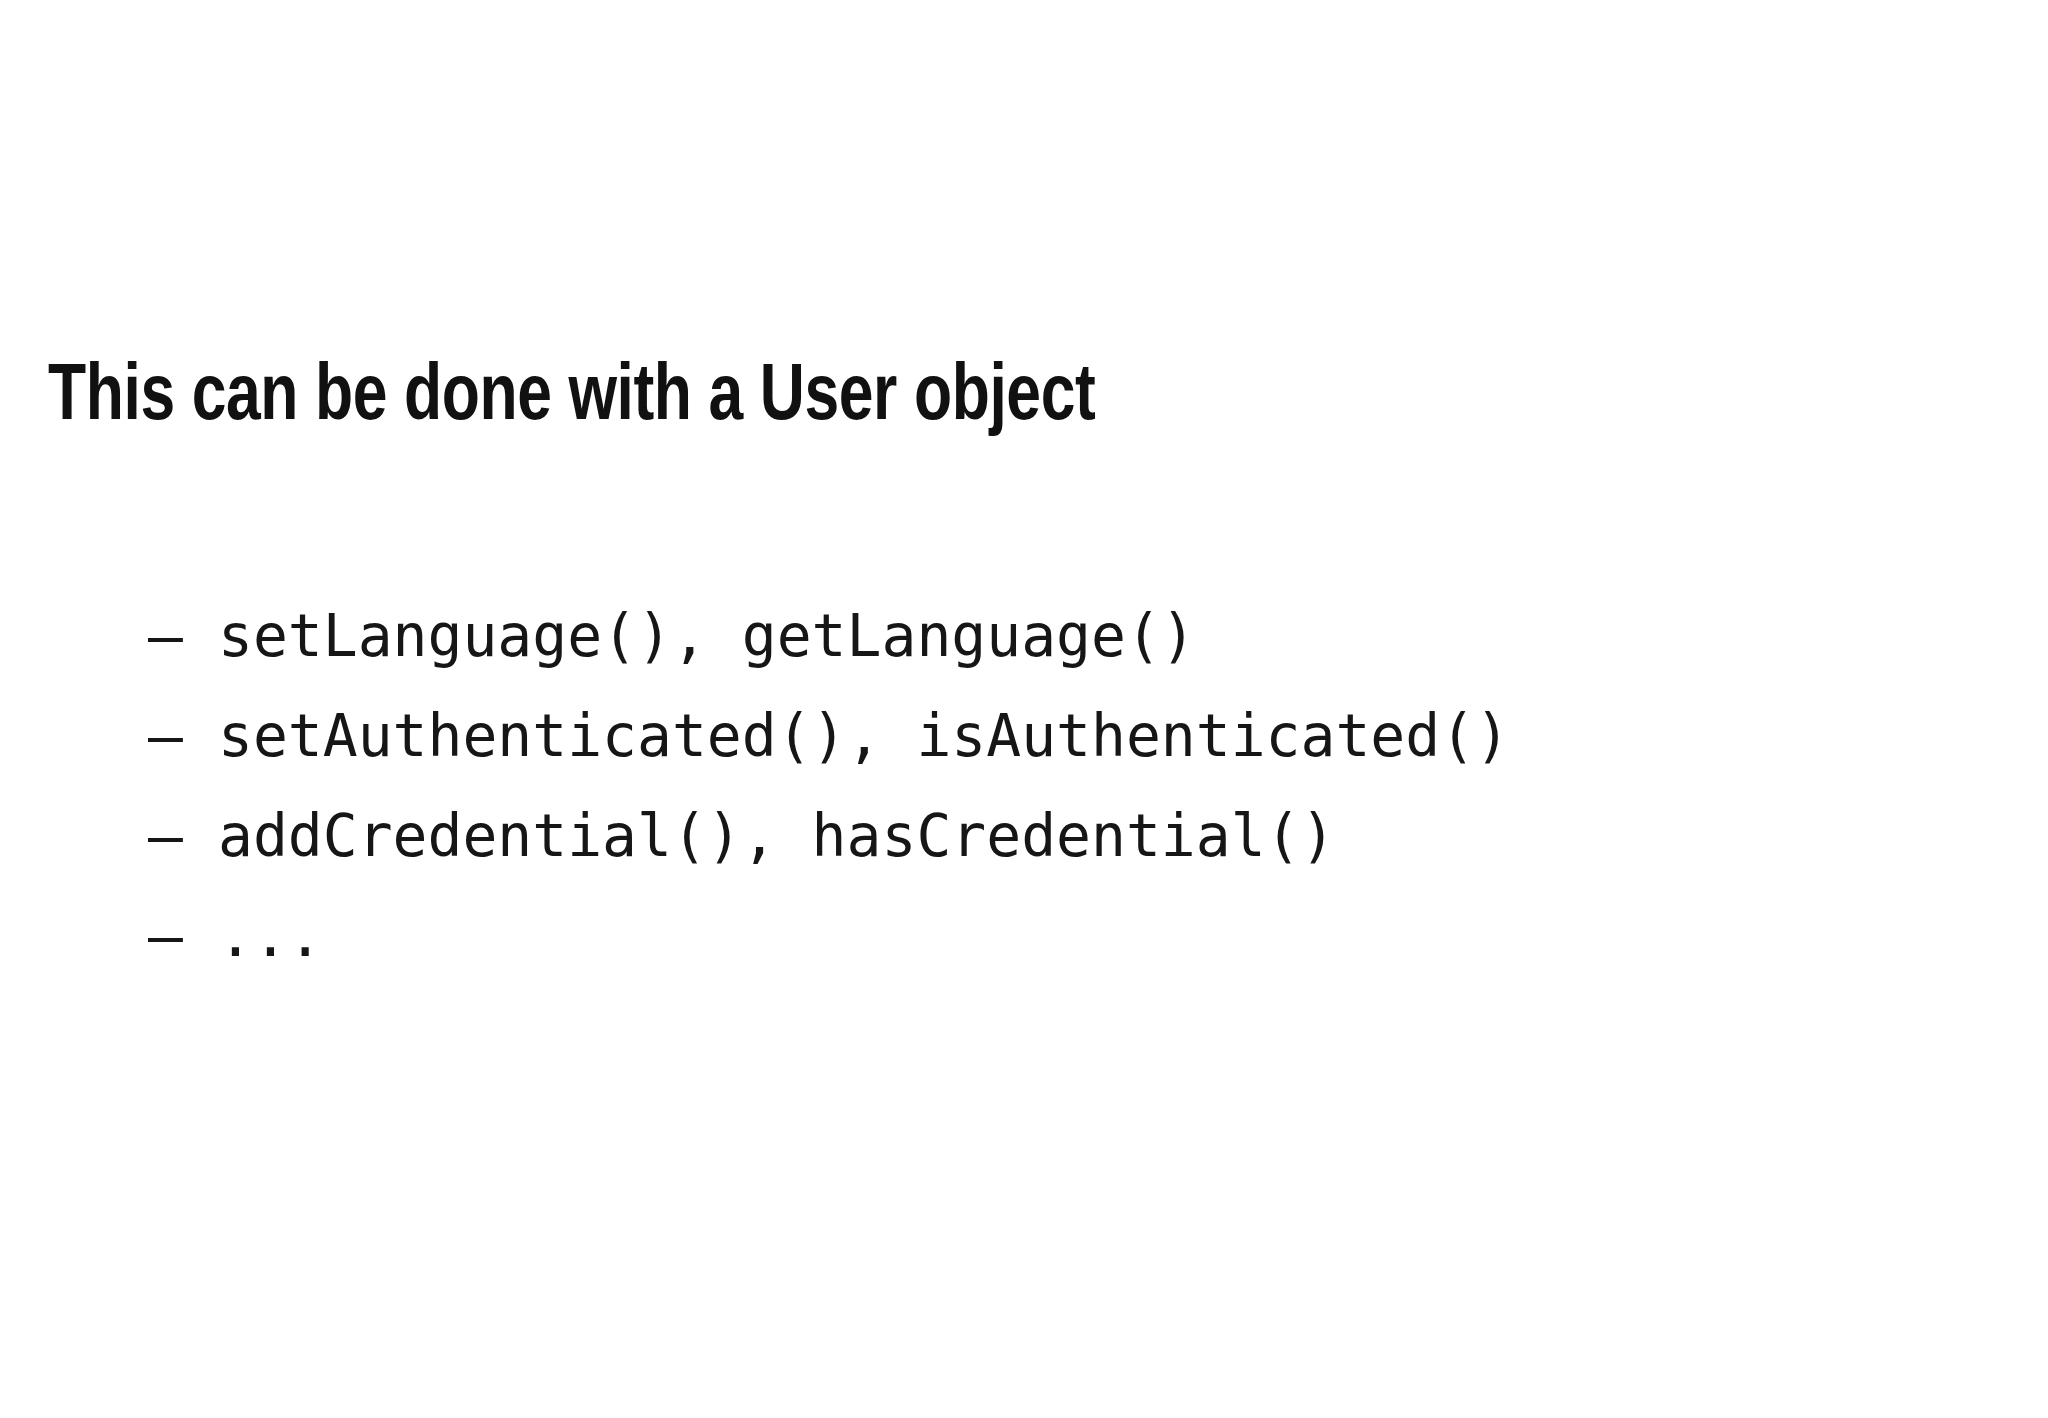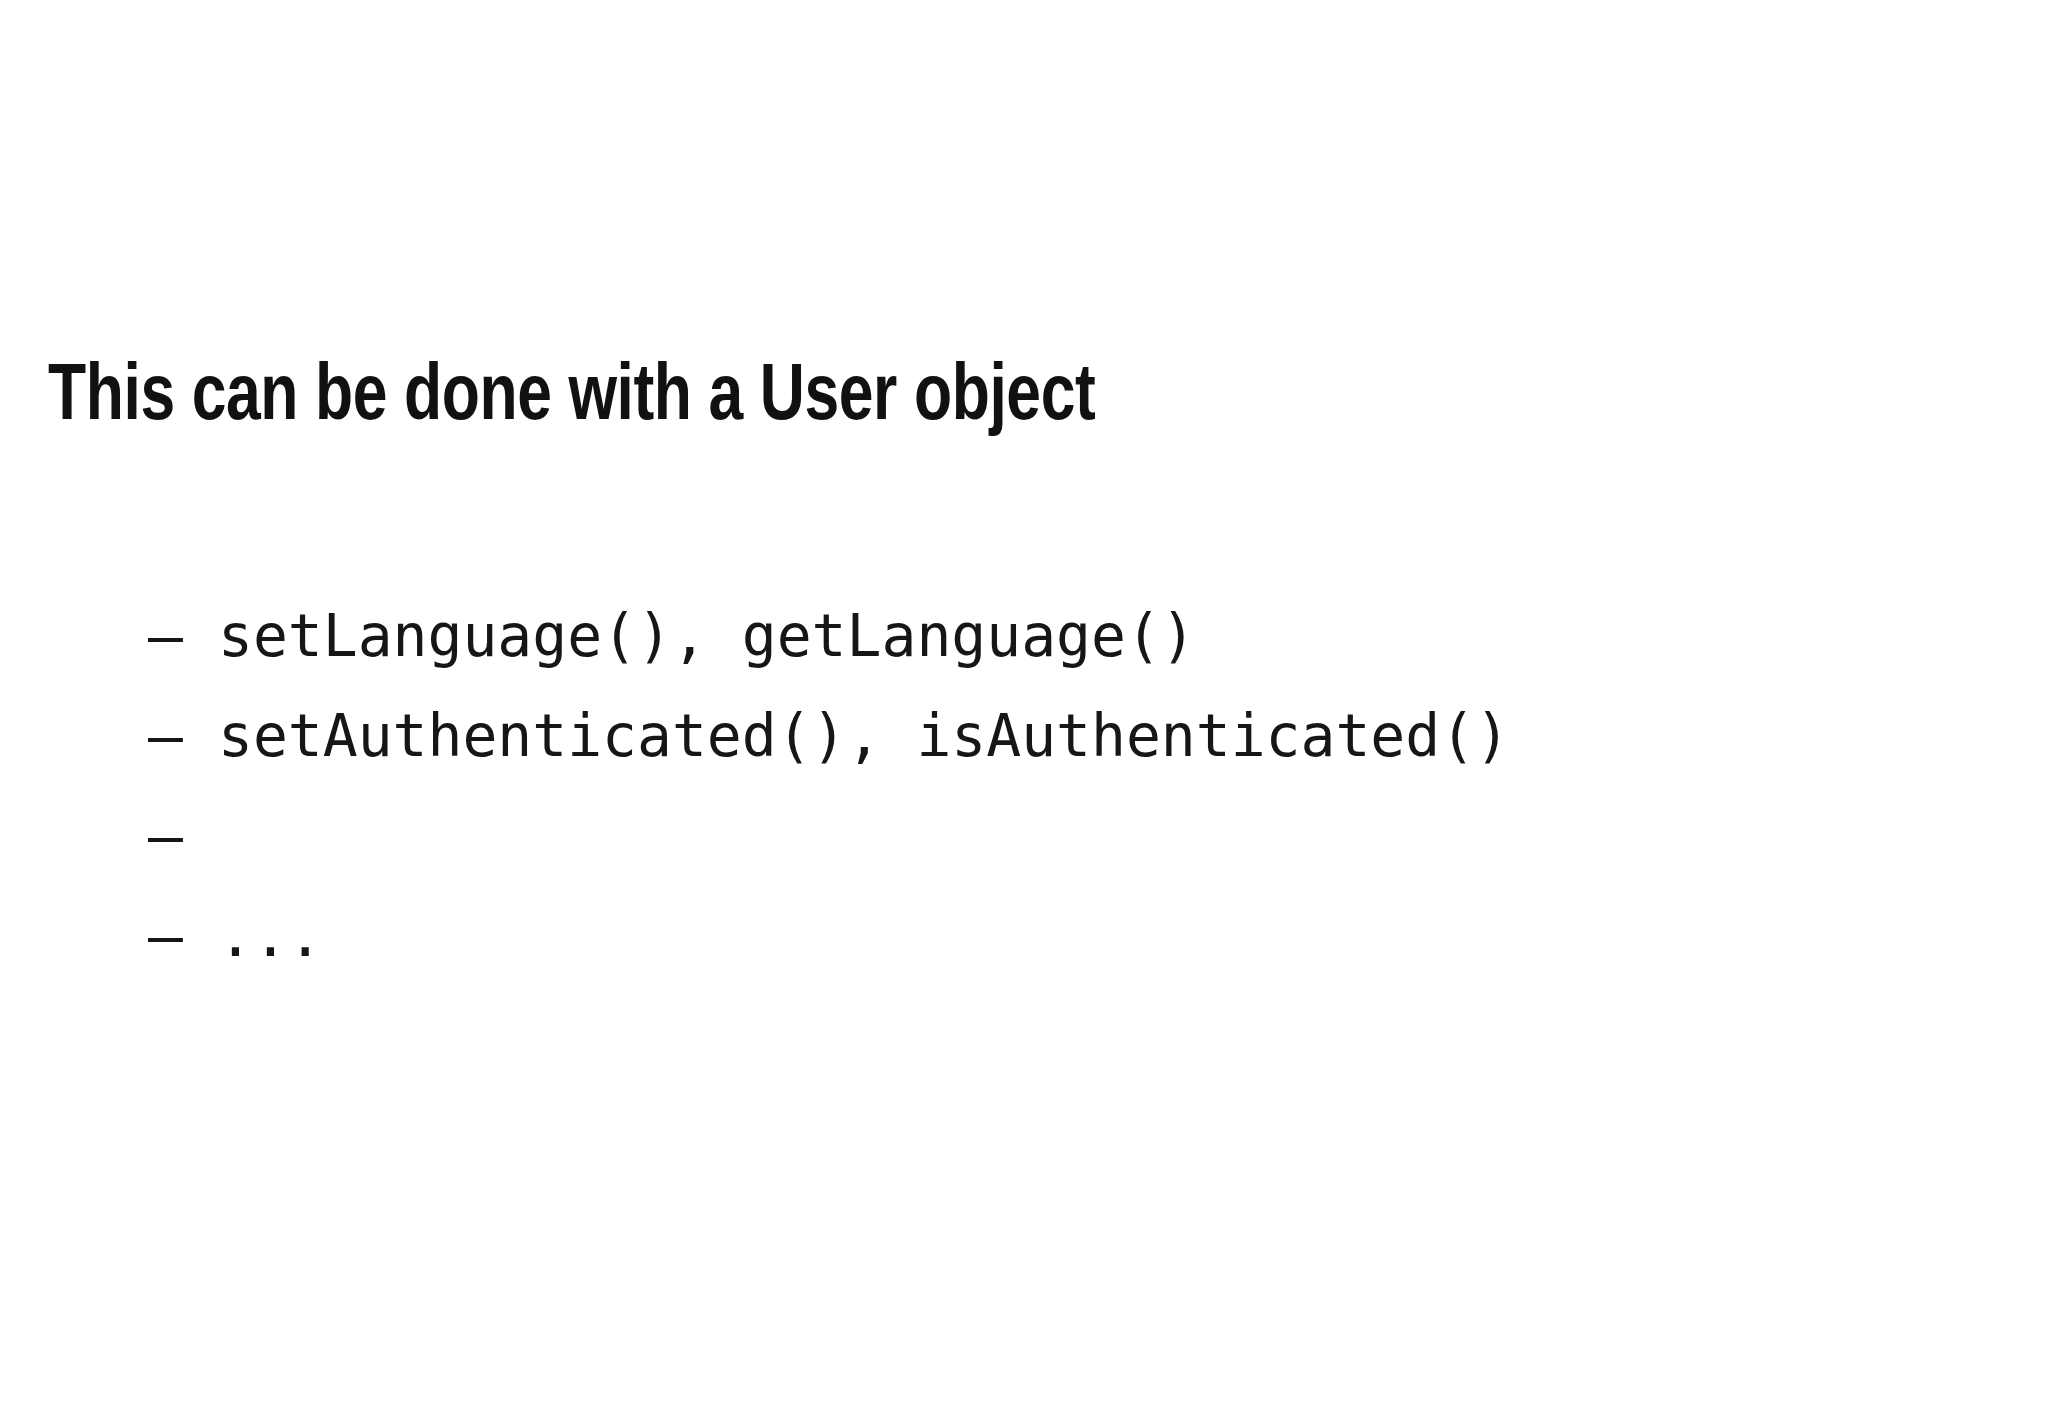--- a/index.html
+++ b/index.html
@@ -72,20 +72,21 @@
     <li class="bullet-item">
       <span class="bullet-dash">–</span>
       <span class="bullet-text">setLanguage(), getLanguage()</span>
     </li>
     <li class="bullet-item">
       <span class="bullet-dash">–</span>
       <span class="bullet-text">setAuthenticated(), isAuthenticated()</span>
     </li>
     <li class="bullet-item">
       <span class="bullet-dash">–</span>
+      <span class="bullet-text">addCredential(), hasCredential()</span>
     </li>
     <li class="bullet-item">
       <span class="bullet-dash">–</span>
       <span class="bullet-text">...</span>
     </li>
   </ul>
 
 </div>
 
 </body></html>

